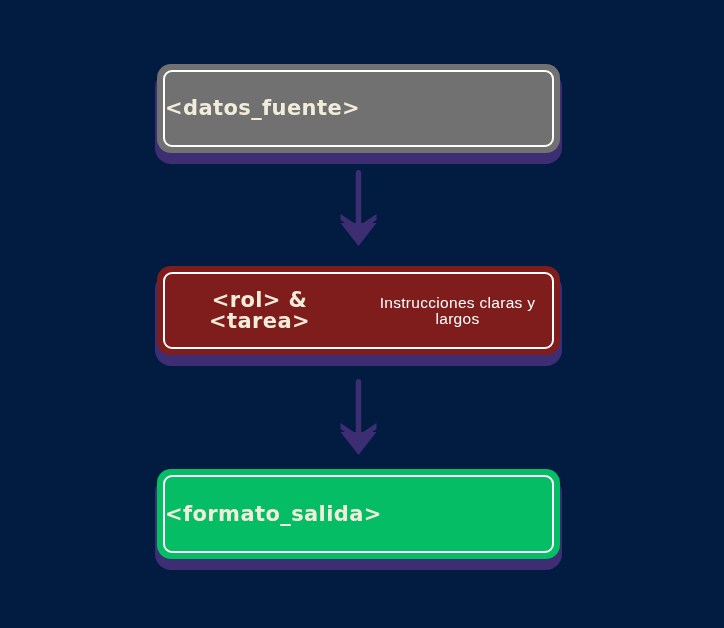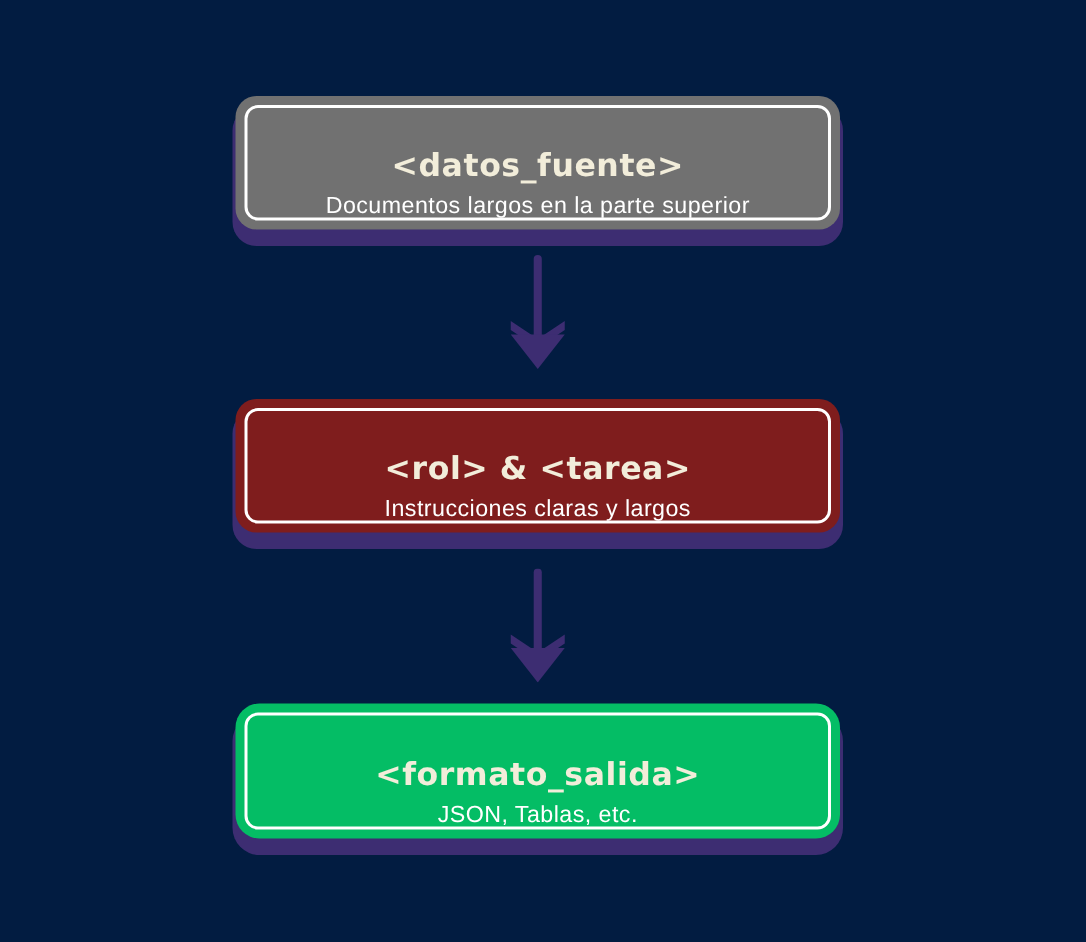--- a/index.html
+++ b/index.html
@@ -28,23 +28,22 @@
   }
   .n1 { top: 64px; }
   .n2 { top: 266px; }
   .n3 { top: 469px; height: 90px; }
   .node-inner {
     position: absolute;
     inset: 6px;
     border: 2.5px solid var(--border, #ffffff);
     border-radius: 9px;
     display: flex;
-    flex-direction: column;
     align-items: center;
-    justify-content: flex-end;
+    justify-content: flex-start;
     gap: 9px;
     text-align: center;
   }
   .node-title {
     font-family: "DejaVu Sans", sans-serif;
     font-weight: bold;
     font-size: 21px;
     line-height: 1;
     letter-spacing: 0.4px;
     color: var(--title, #f2edda);
@@ -68,21 +67,20 @@
   .a2 { top: 379px; }
 </style>
 </head>
 <body style="--bg: #021c41; --shadow: #3d2d72; --arrow: #3d2d72; --border: #ffffff; --title: #f2edda; --subtitle: #ffffff;">
 
 <div class="canvas">
 
   <div class="node n1" style="background-color: rgb(113, 113, 113);">
     <div class="node-inner">
       <div class="node-title">&lt;datos_fuente&gt;</div>
-      <div class="node-subtitle">Documentos largos en la parte superior</div>
     </div>
   </div>
 
   <svg class="arrow a1" viewBox="0 0 40 76" aria-hidden="true">
     <rect x="17.3" y="0" width="5.4" height="57" rx="2.7" fill="currentColor"></rect>
     <polygon points="2,44 20,56 38,44 38,50 20,62 2,50" fill="currentColor"></polygon>
     <polygon points="2,53 38,53 20,76" fill="currentColor"></polygon>
   </svg>
 
   <div class="node n2" style="background-color: #7f1d1d;">
@@ -91,20 +89,19 @@
       <div class="node-subtitle">Instrucciones claras y largos</div>
     </div>
   </div>
 
   <svg class="arrow a2" viewBox="0 0 40 76" aria-hidden="true">
     <rect x="17.3" y="0" width="5.4" height="57" rx="2.7" fill="currentColor"></rect>
     <polygon points="2,44 20,56 38,44 38,50 20,62 2,50" fill="currentColor"></polygon>
     <polygon points="2,53 38,53 20,76" fill="currentColor"></polygon>
   </svg>
 
-  <div class="node n3" style="background-color: rgb(4, 189, 101); border-radius: 16px;">
+  <div class="node n3" style="background-color: rgb(4, 189, 101);">
     <div class="node-inner">
       <div class="node-title">&lt;formato_salida&gt;</div>
-      <div class="node-subtitle">JSON, Tablas, etc.</div>
     </div>
   </div>
 
 </div>
 
 </body></html>

